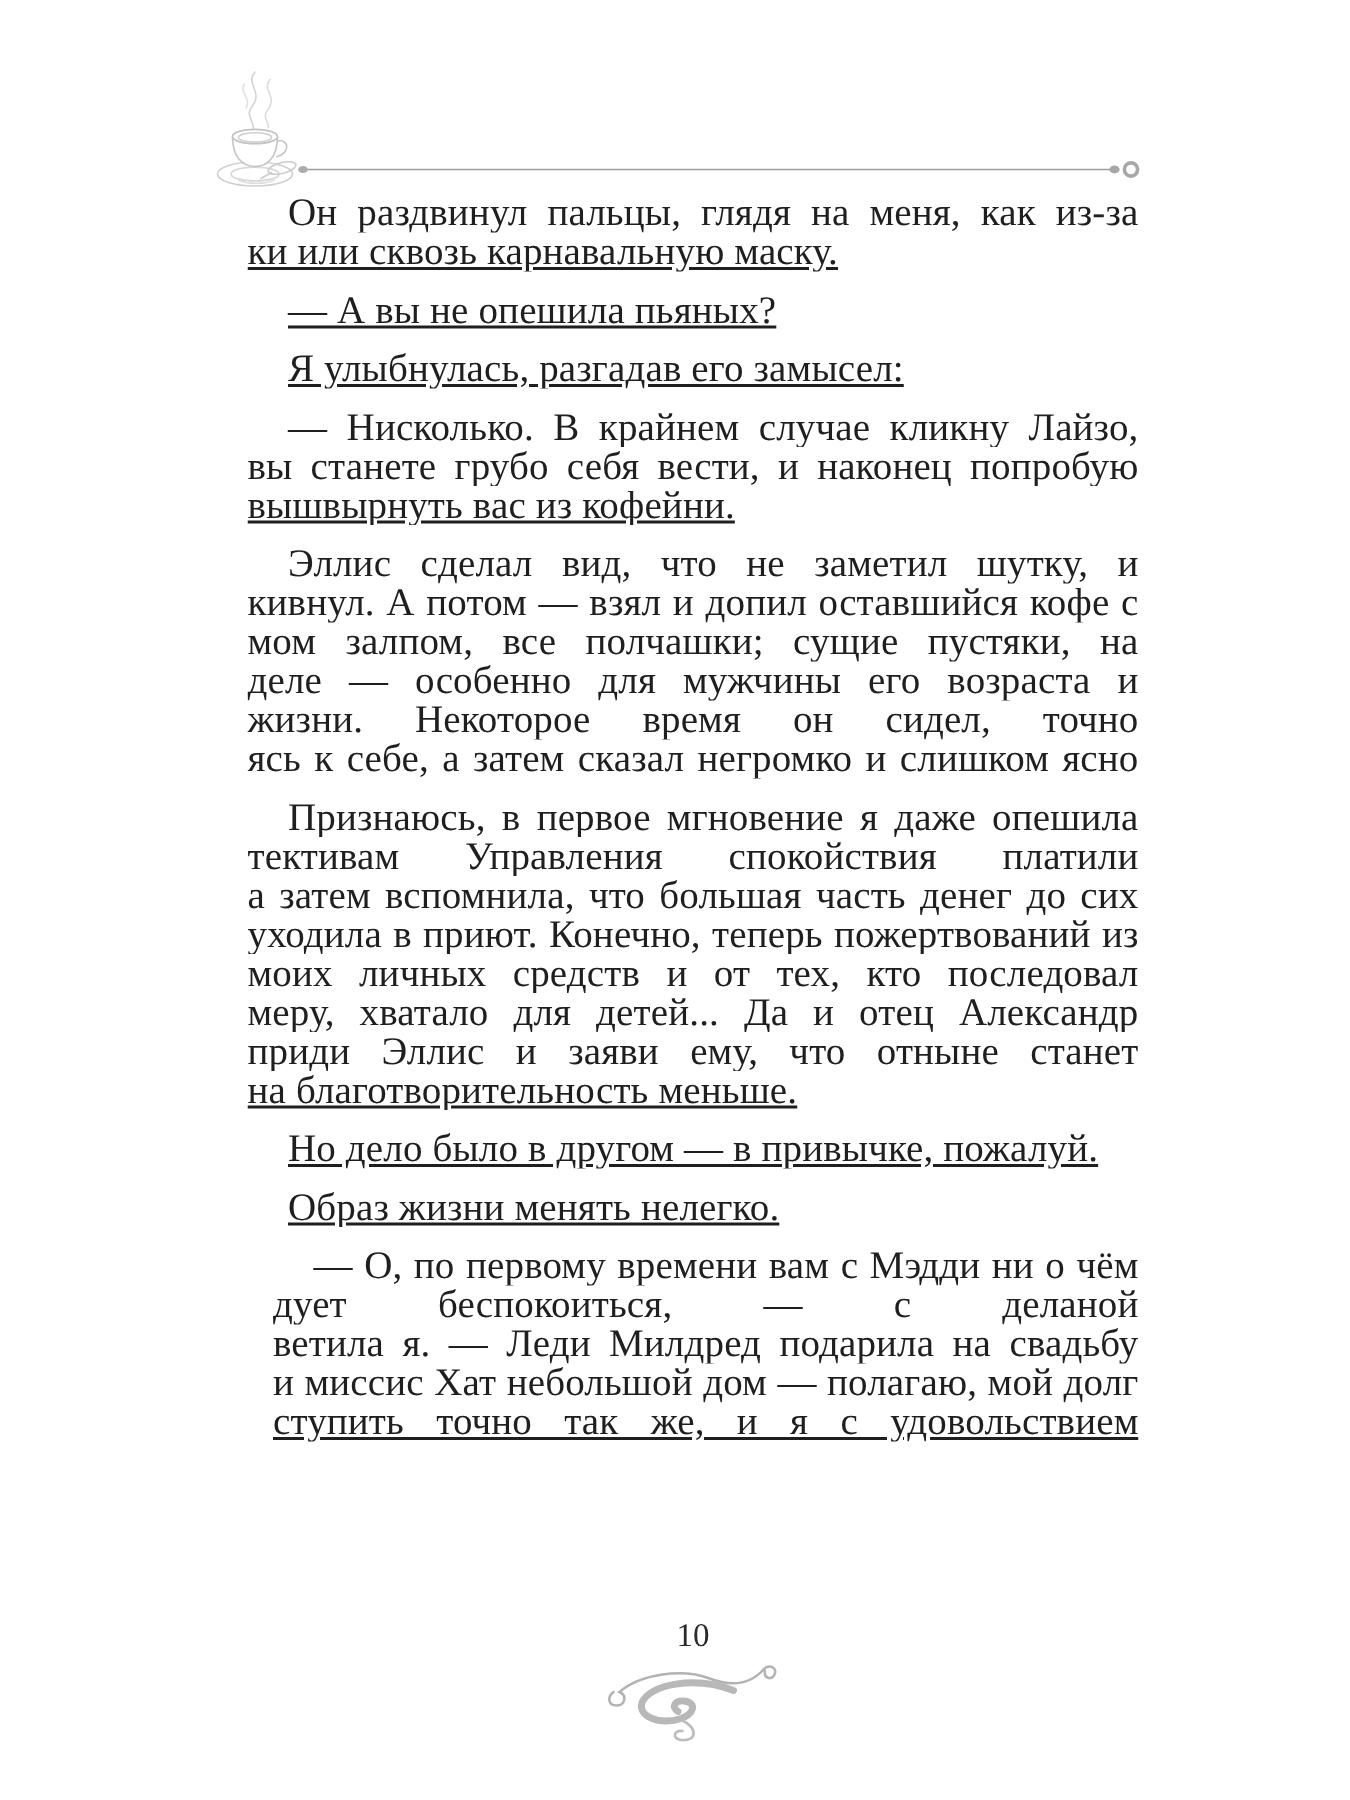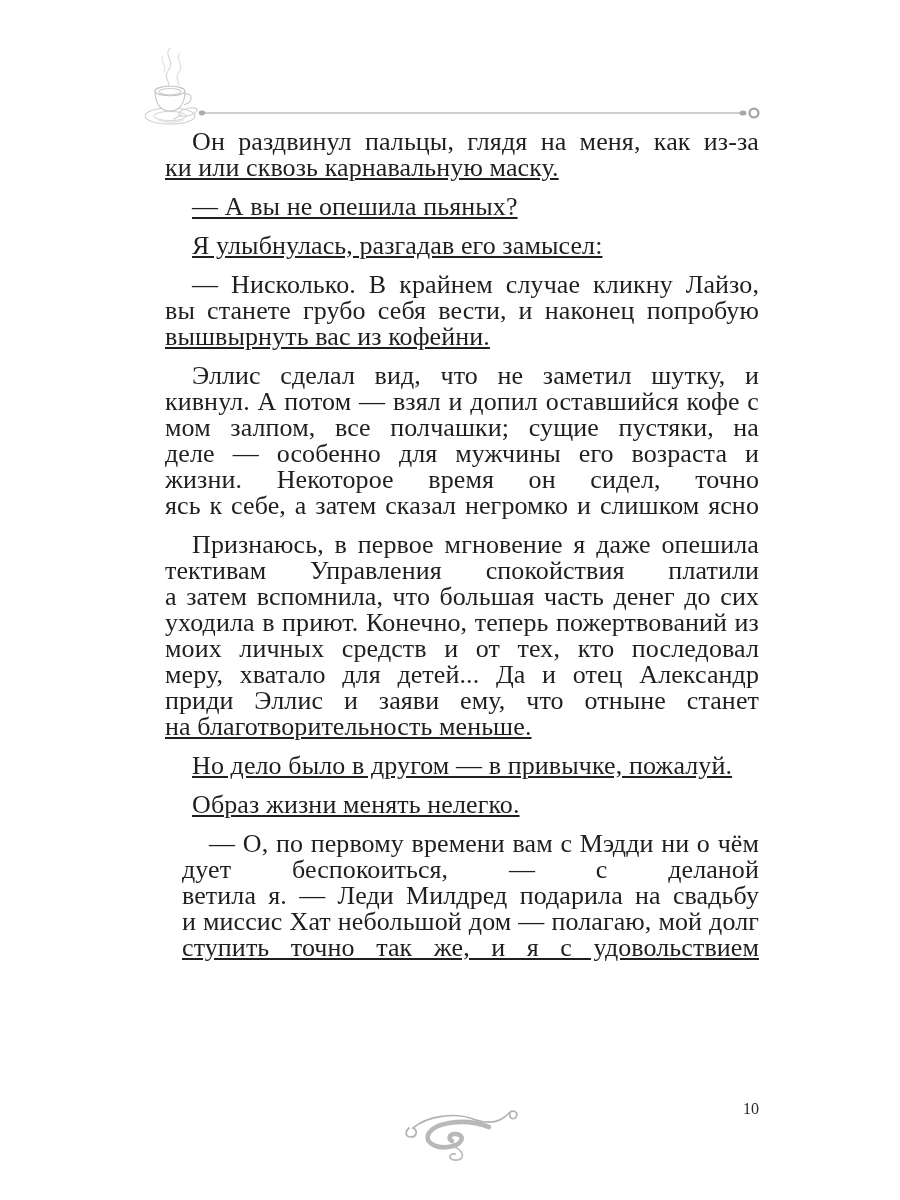--- a/index.html
+++ b/index.html
@@ -46,24 +46,24 @@
     overflow: hidden;
     text-align: justify;
     text-align-last: justify;
     letter-spacing: 0.1px;
   }
   .line.first { text-indent: 27px; }
   .line.last  { text-align-last: left; text-decoration: underline; }
   .page-number {
     position: absolute;
     left: 165px;
-    top: 1100px;
+    top: 1077px;
     width: 594px;
-    text-align: right;
-    font-size: 16px;
+    text-align: center;
+    font-size: 22px;
     color: #2a2a2a;
   }
   .flourish {
     position: absolute;
     left: 399px;
     top: 1104px;
     width: 124px;
     height: 62px;
   }
 </style>

